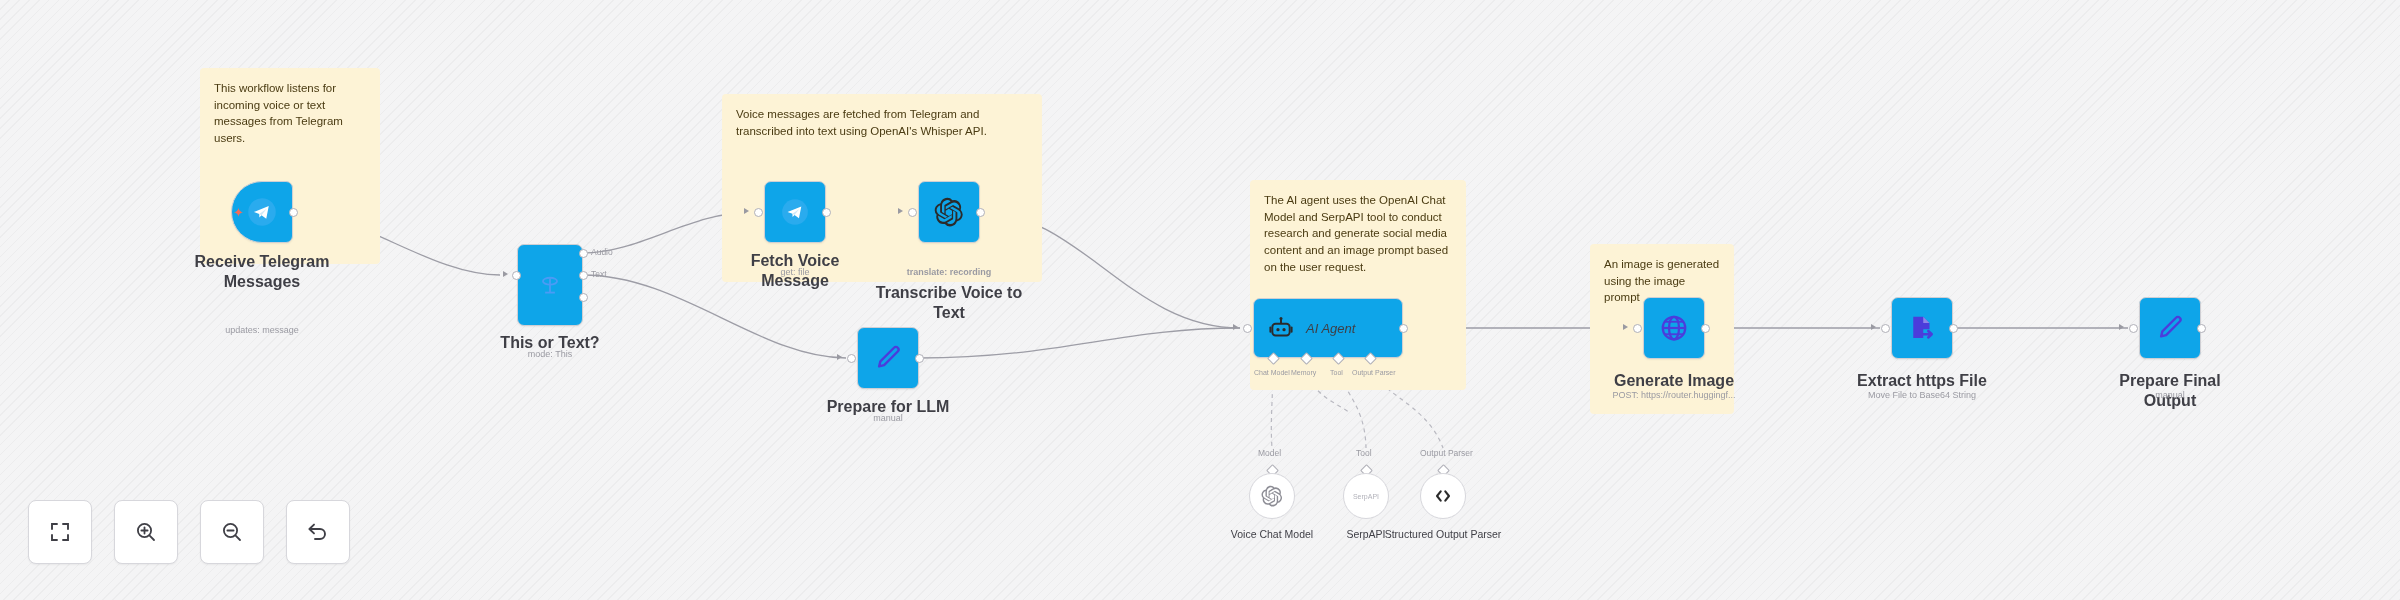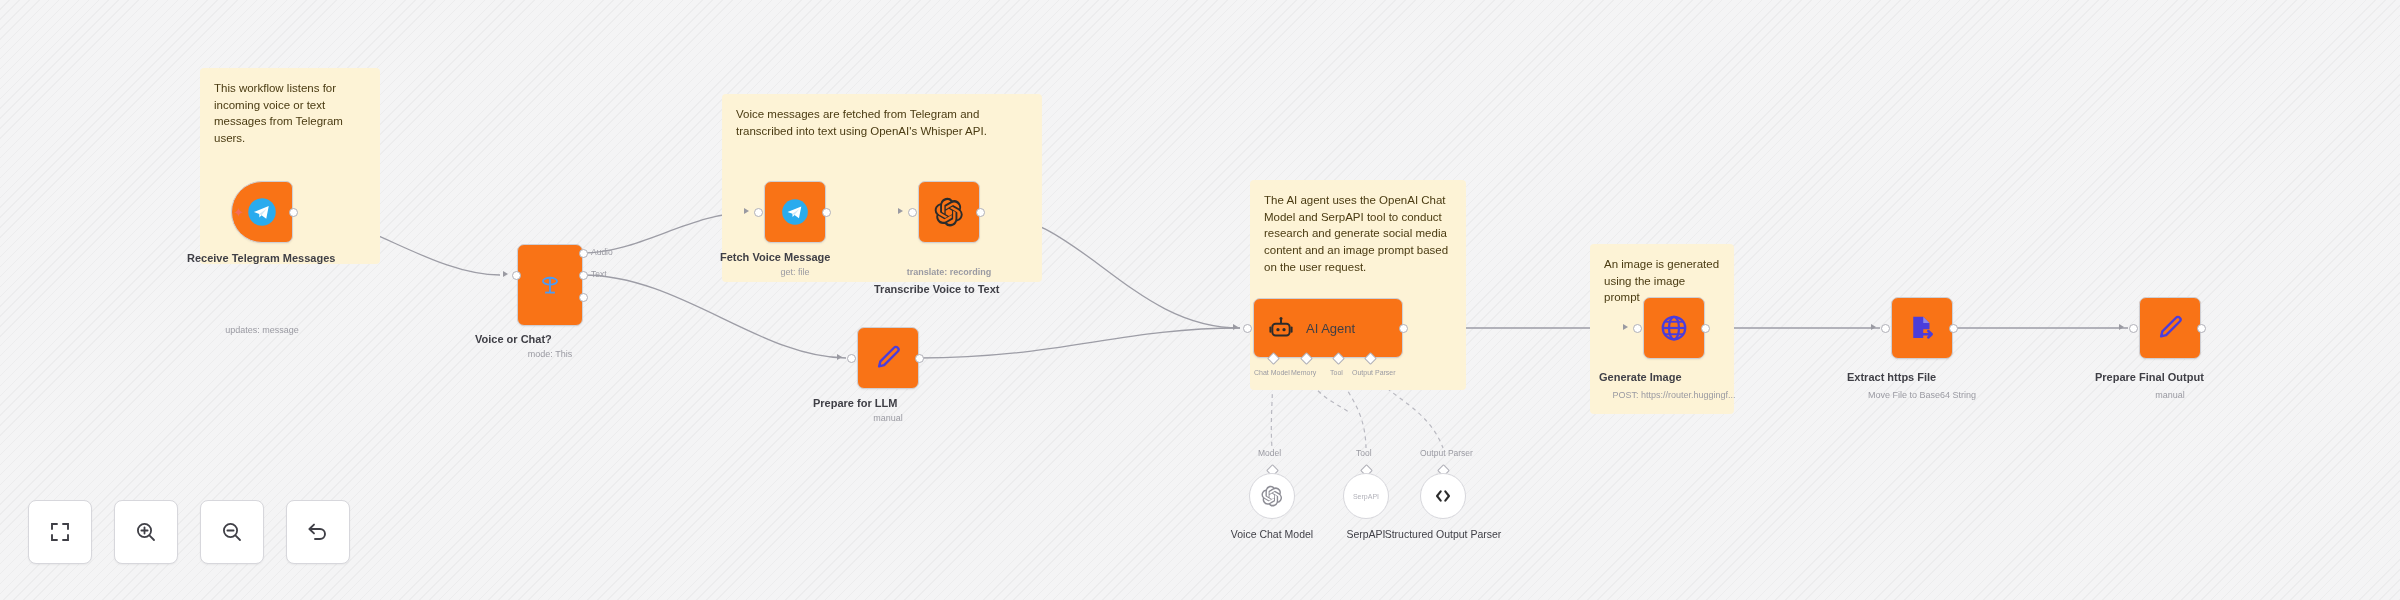--- a/index.html
+++ b/index.html
@@ -29,40 +29,42 @@
     font-size:11.5px;
     line-height:1.45;
     padding:12px 14px;
     box-sizing:border-box;
   }
   .sticky .txt{display:block;white-space:pre-line;}
 
   .node{
     position:absolute;
     width:62px;height:62px;
-    background:#f97316;
+    background:#0ea5e9;
     border:1px solid #cfcfd4;
     border-radius:7px;
     box-sizing:border-box;
     display:flex;align-items:center;justify-content:center;
     box-shadow:0 1px 2px rgba(0,0,0,0.06);
+    font-style:italic;
   }
   .node.trigger{
     border-top-left-radius:31px;
     border-bottom-left-radius:31px;
   }
   .node.wide{
     width:150px;height:60px;
     justify-content:flex-start;
     padding-left:14px;
     gap:12px;
   }
   .node-label{
     position:absolute;
-    font-size:11px;
+    text-align:center;
+    font-size:16px;
     font-weight:bold;
     color:#3f3f46;
     line-height:1.25;
     width:150px;
   }
   .node-sub{
     position:absolute;
     text-align:center;
     font-size:9px;
     color:#9a9aa2;
@@ -186,21 +188,21 @@
     <line x1="7.5" y1="19" x2="16.5" y2="19" stroke="#4b9bf5" stroke-width="1.7"></line>
   </svg>
 </div>
 <div class="arrow" style="left:503px;top:271px;"></div>
 <div class="port" style="left:512px;top:271px;"></div>
 <div class="port" style="left:579px;top:249px;"></div>
 <div class="port" style="left:579px;top:271px;"></div>
 <div class="port" style="left:579px;top:293px;"></div>
 <div class="port-label" style="left:591px;top:247px;">Audio</div>
 <div class="port-label" style="left:591px;top:269px;">Text</div>
-<div class="node-label" style="left:475px;top:333px;">Voice or Chat?</div>
+<div class="node-label" style="left:475px;top:333px;">This or Text?</div>
 <div class="node-sub" style="left:465px;top:349px;">mode: This</div>
 
 <div class="node" style="left:764px;top:181px;">
   <svg width="28" height="28" viewBox="0 0 24 24">
     <circle cx="12" cy="12" r="11" fill="#2aabee"></circle>
     <path d="M5.6 11.9 L17.4 7.2 L15.4 17.4 L11.6 14.6 L9.9 16.3 L9.8 13.6 Z" fill="#fff"></path>
     <path d="M9.8 13.6 L15.7 9.4 L11.6 14.6 Z" fill="#cfe8f7"></path>
   </svg>
 </div>
 <div class="arrow" style="left:744px;top:208px;"></div>

